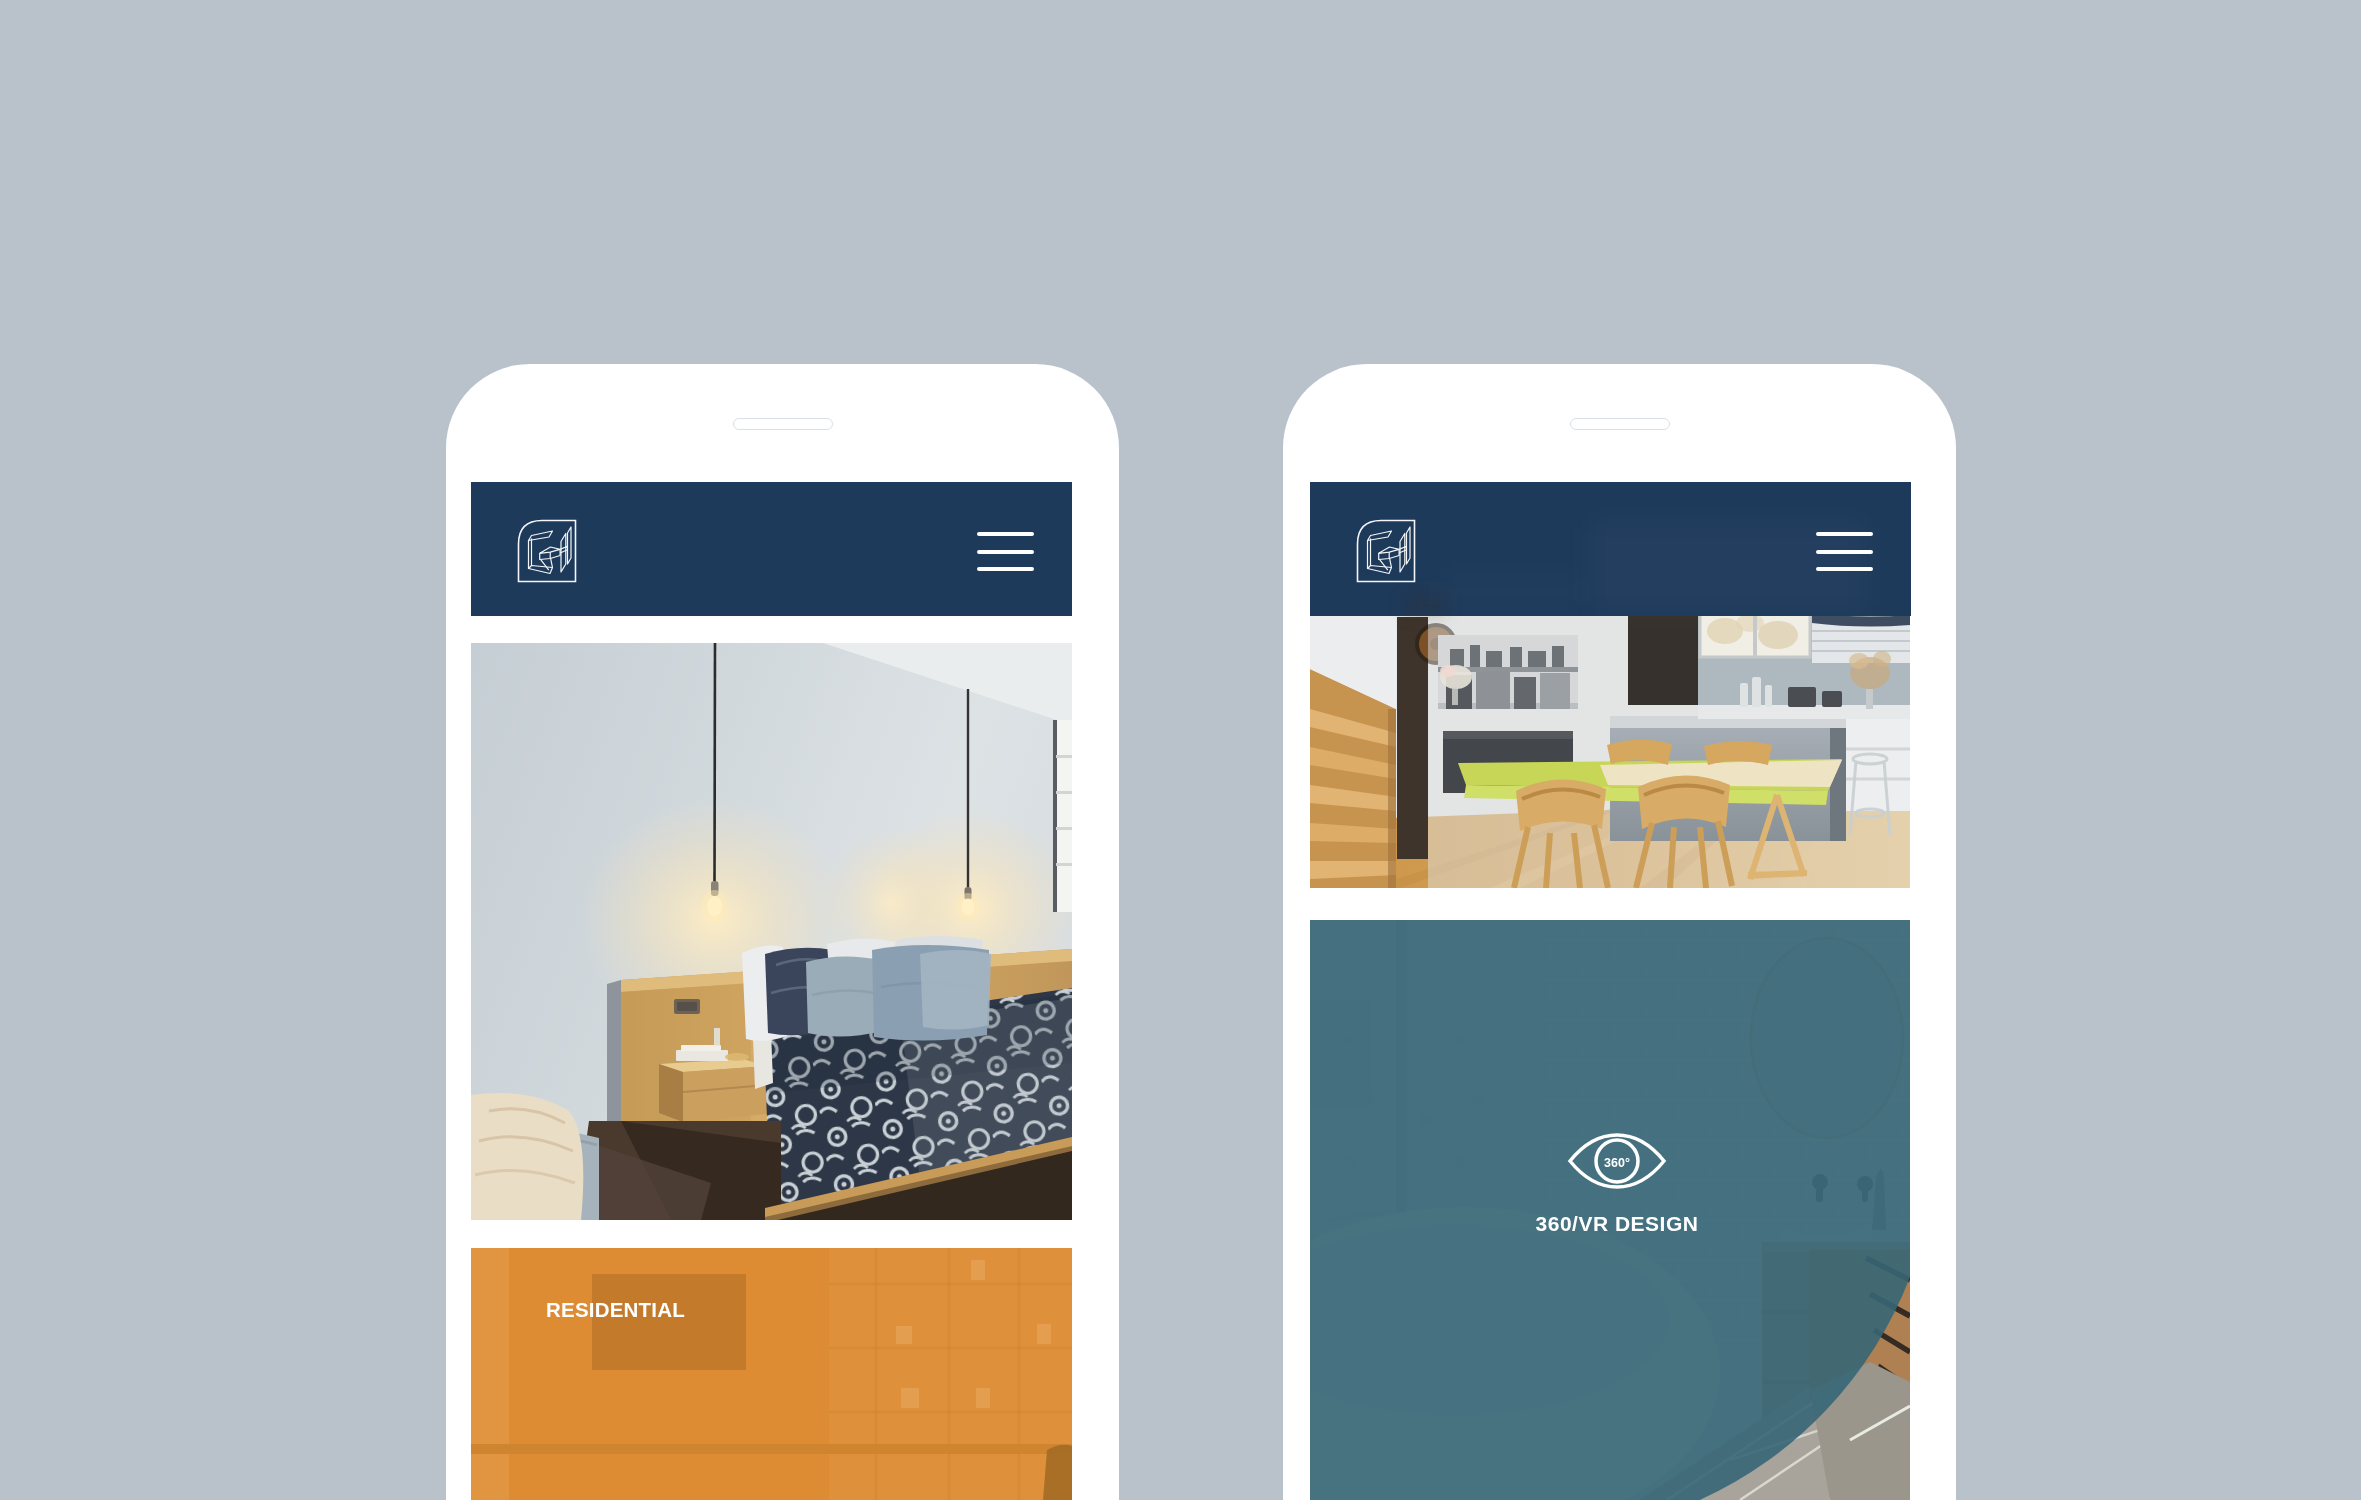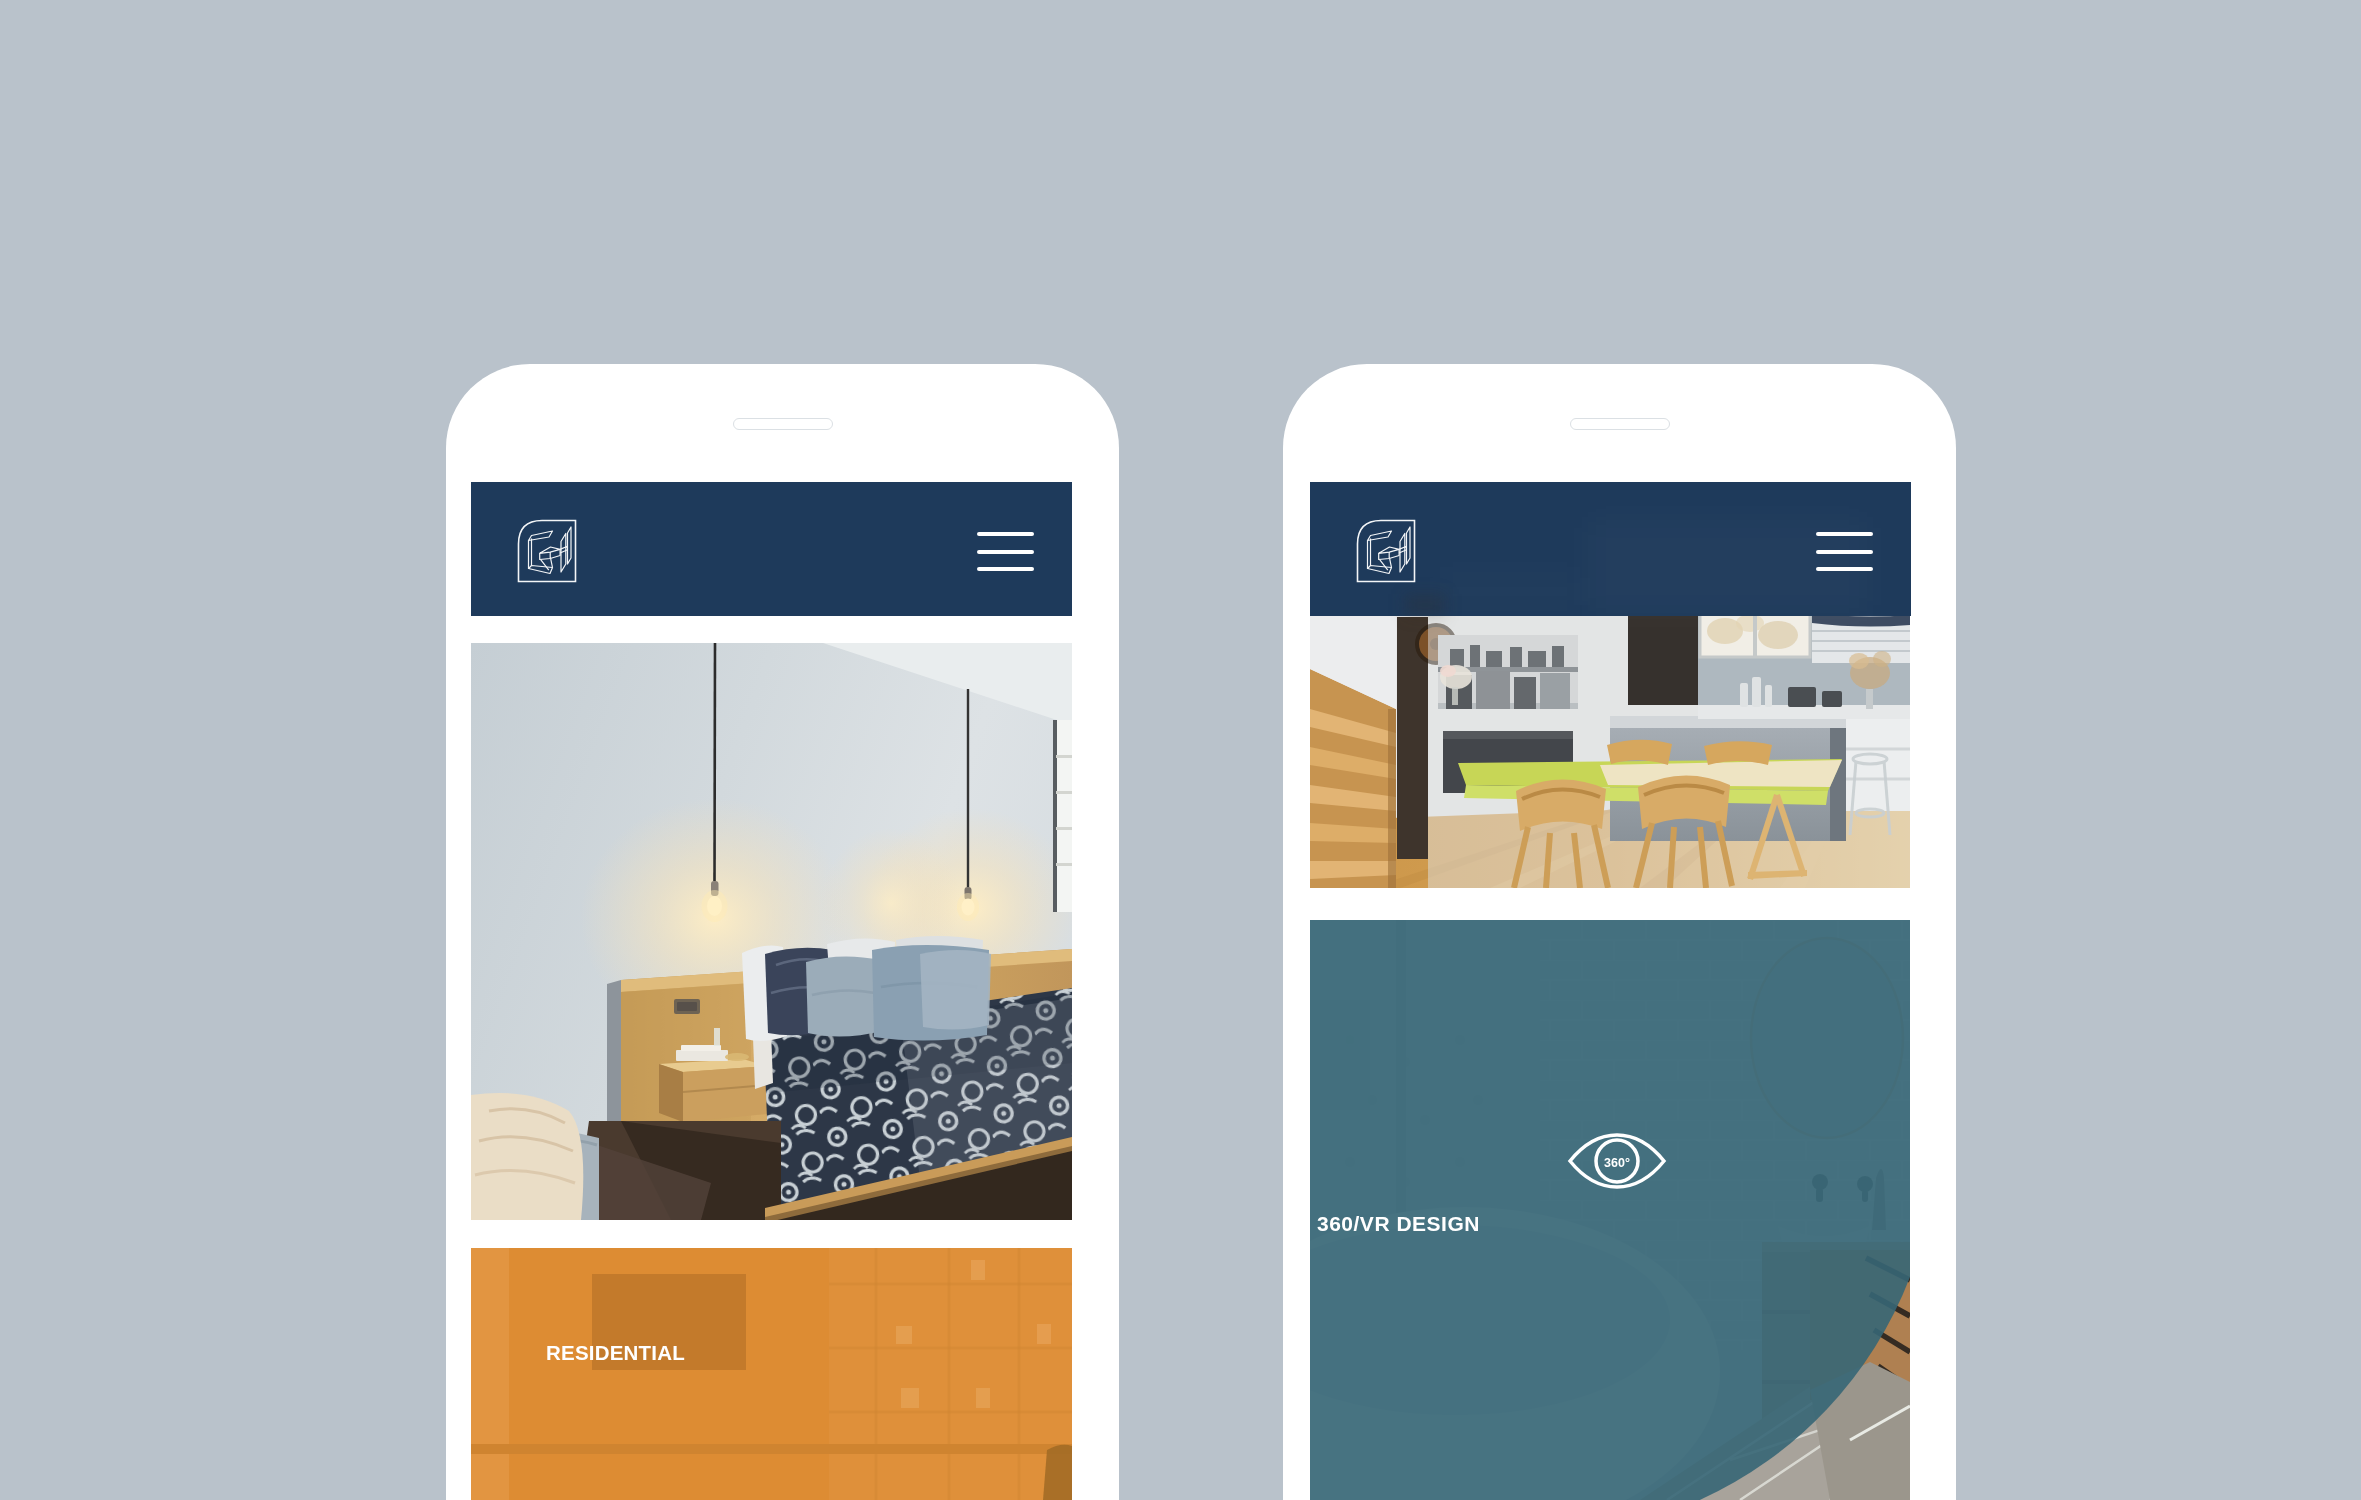--- a/index.html
+++ b/index.html
@@ -8,23 +8,23 @@
   .phone-l{left:446px;}
   .phone-r{left:1283px;}
   .pill{position:absolute;top:54px;left:50%;transform:translateX(-50%);width:100px;height:12px;border-radius:7px;background:#fff;border:1.5px solid #dbe0e4;box-sizing:border-box;}
   .header{position:absolute;top:118px;left:25px;width:601px;height:134px;background:#1e3a5b;}
   .logo{position:absolute;left:45px;top:36px;}
   .burger{position:absolute;right:38px;top:50px;width:57px;}
   .burger div{height:4px;background:#fff;border-radius:2px;margin-bottom:13.5px;}
   .shot{position:absolute;left:25px;}
   .orange-sec{position:absolute;left:25px;top:884px;width:601px;height:252px;overflow:hidden;}
   .teal-sec{position:absolute;left:27px;top:556px;width:600px;height:580px;overflow:hidden;}
-  .res-h{position:absolute;left:75px;top:49.5px;color:#fff;font-size:20.5px;font-weight:bold;letter-spacing:0.2px;margin-top:43px;}
+  .res-h{position:absolute;left:75px;top:49.5px;color:#fff;font-size:20.5px;font-weight:bold;letter-spacing:0.2px;}
   .res-p{position:absolute;left:75px;top:97px;color:#fff;font-size:17px;line-height:22.3px;letter-spacing:0.2px;white-space:nowrap;}
-  .vr-label{position:absolute;left:7px;top:292px;width:600px;color:#fff;font-size:21px;font-weight:bold;letter-spacing:0.5px;}
+  .vr-label{position:absolute;left:7px;top:292px;width:600px;text-align:center;color:#fff;font-size:21px;font-weight:bold;letter-spacing:0.5px;}
 </style></head>
 <body>
 <div class="stage">
 
   <div class="phone phone-l">
     <div class="pill"></div>
     <div class="header">
       <svg class="logo" width="62" height="66" viewBox="0 0 62 66">
         <g fill="none" stroke="#f3f5f7" stroke-width="1.6">
           <path d="M2.5 63.5 L59.5 63.5 L59.5 2.5 L26 2.5 Q2.5 2.5 2.5 26 Z"></path>

